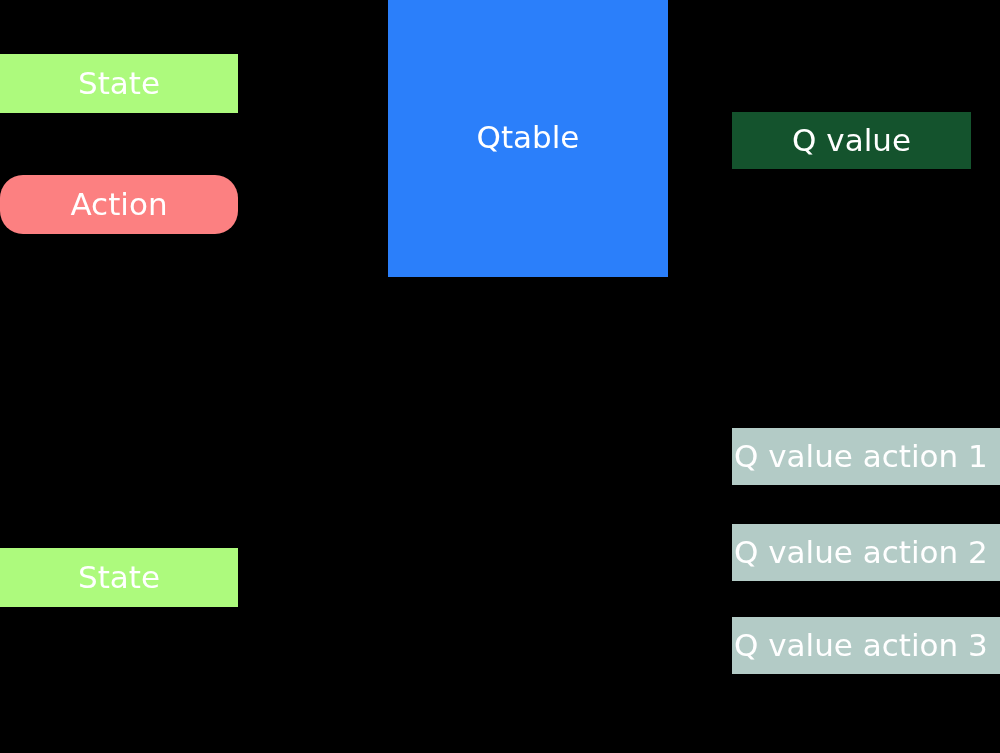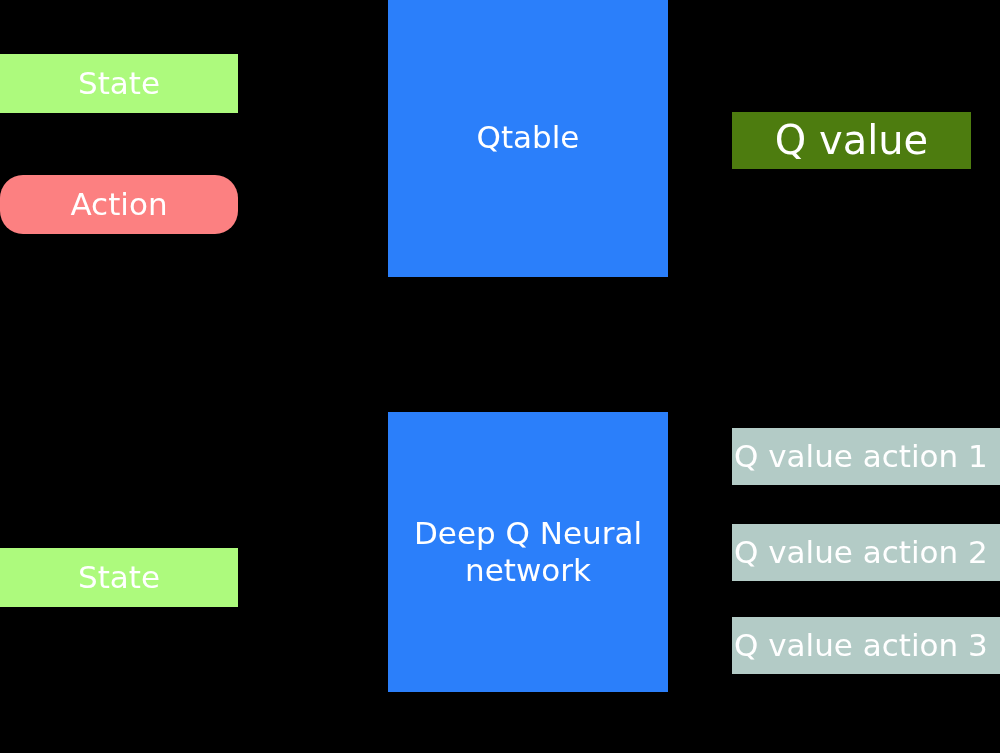--- a/index.html
+++ b/index.html
@@ -37,22 +37,22 @@
   .node.action {
     background: #fc8081;
     font-size: 31px;
     border-radius: 23px;
   }
   .node.model {
     background: #2b7ffa;
     font-size: 31px;
   }
   .node.qvalue {
-    background: #4d7c0f;
-    font-size: 40px;
+    background: #14532d;
+    font-size: 31px;
   }
   .node.qvalue-action {
     background: #b3cbc6;
     font-size: 31px;
     justify-content: flex-start;
     text-align: left;
     padding-left: 2px;
   }
 
   
@@ -75,22 +75,20 @@
   <div class="node state" id="state-top">State</div>
 
   <div class="node action" id="action-top">Action</div>
 
   <div class="node model" id="qtable">Qtable</div>
 
   <div class="node qvalue" id="qvalue">Q value</div>
 
   <div class="node state" id="state-bottom">State</div>
 
-  <div class="node model" id="dqn">Deep Q Neural
-network</div>
 
   <div class="node qvalue-action" id="qvalue-action-1">Q value action 1</div>
 
   <div class="node qvalue-action" id="qvalue-action-2">Q value action 2</div>
 
   <div class="node qvalue-action" id="qvalue-action-3">Q value action 3</div>
 
 </div>
 
 </body></html>

